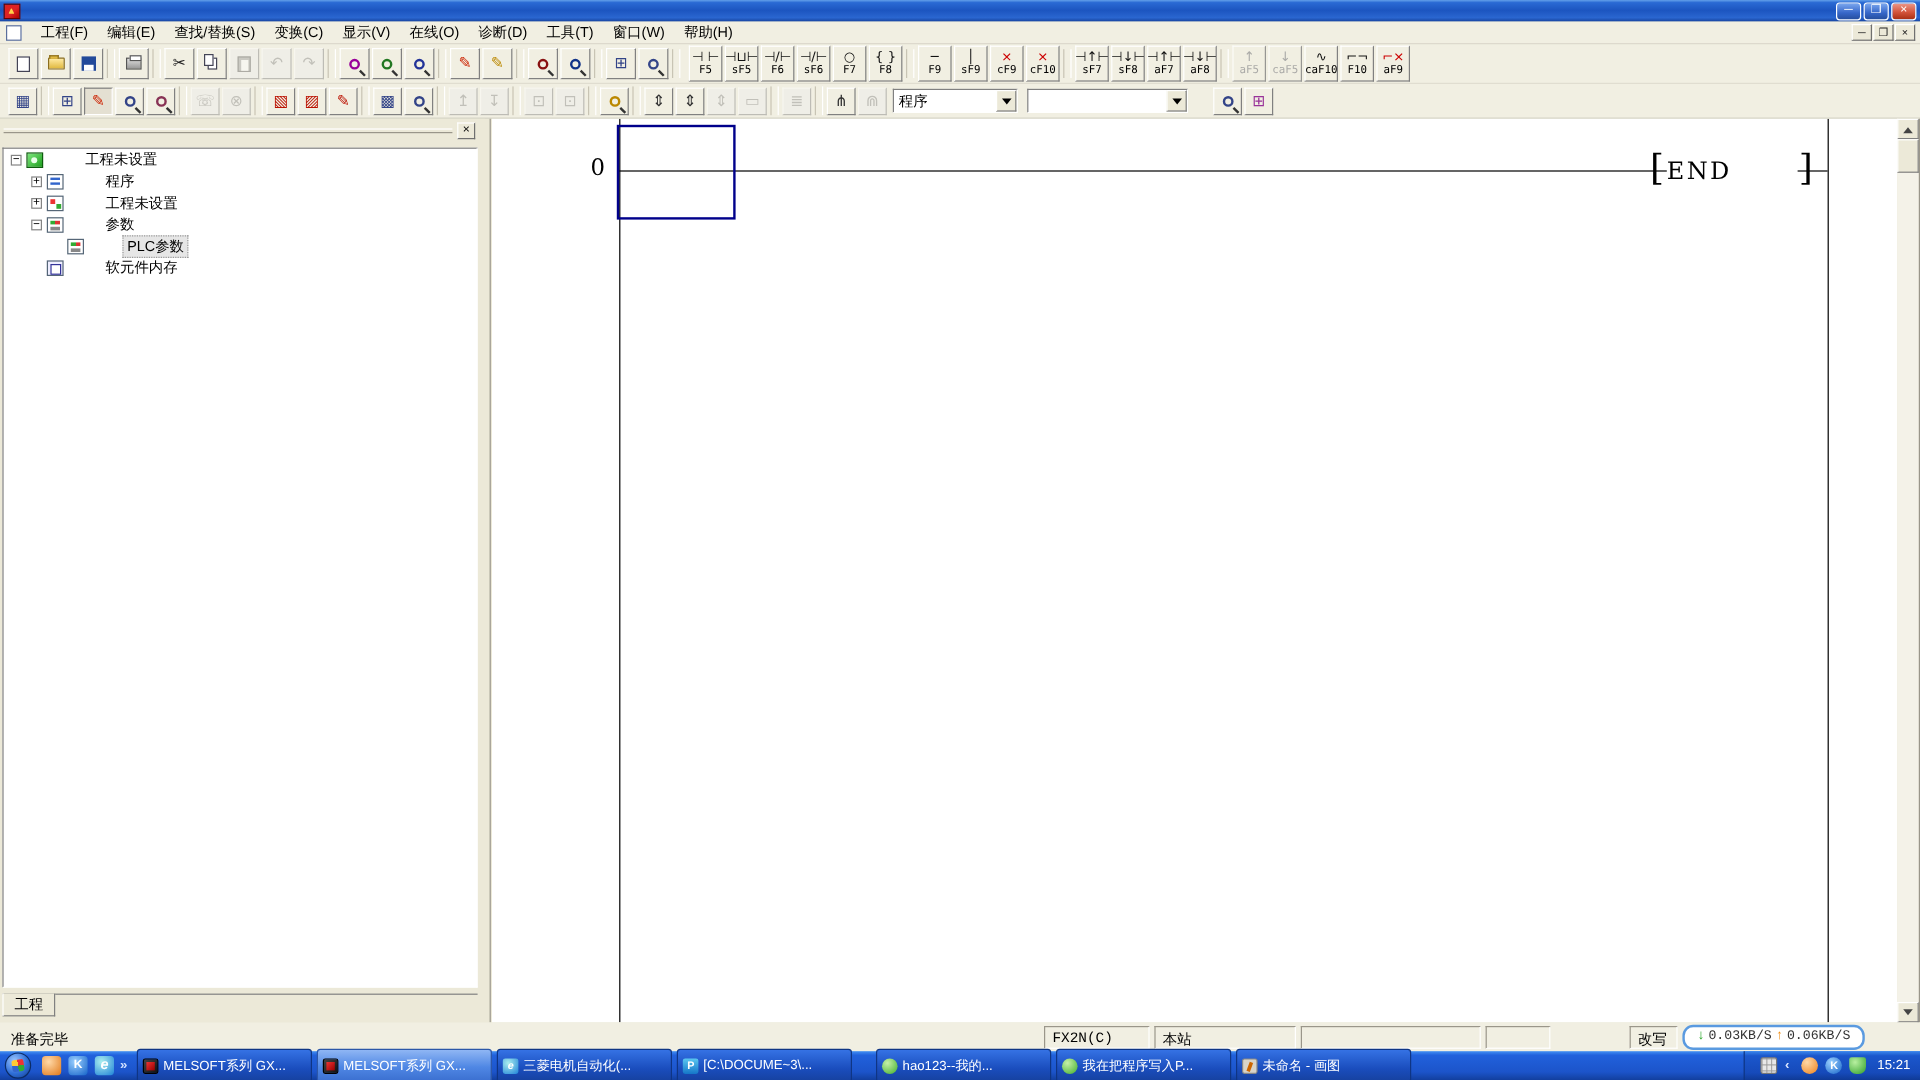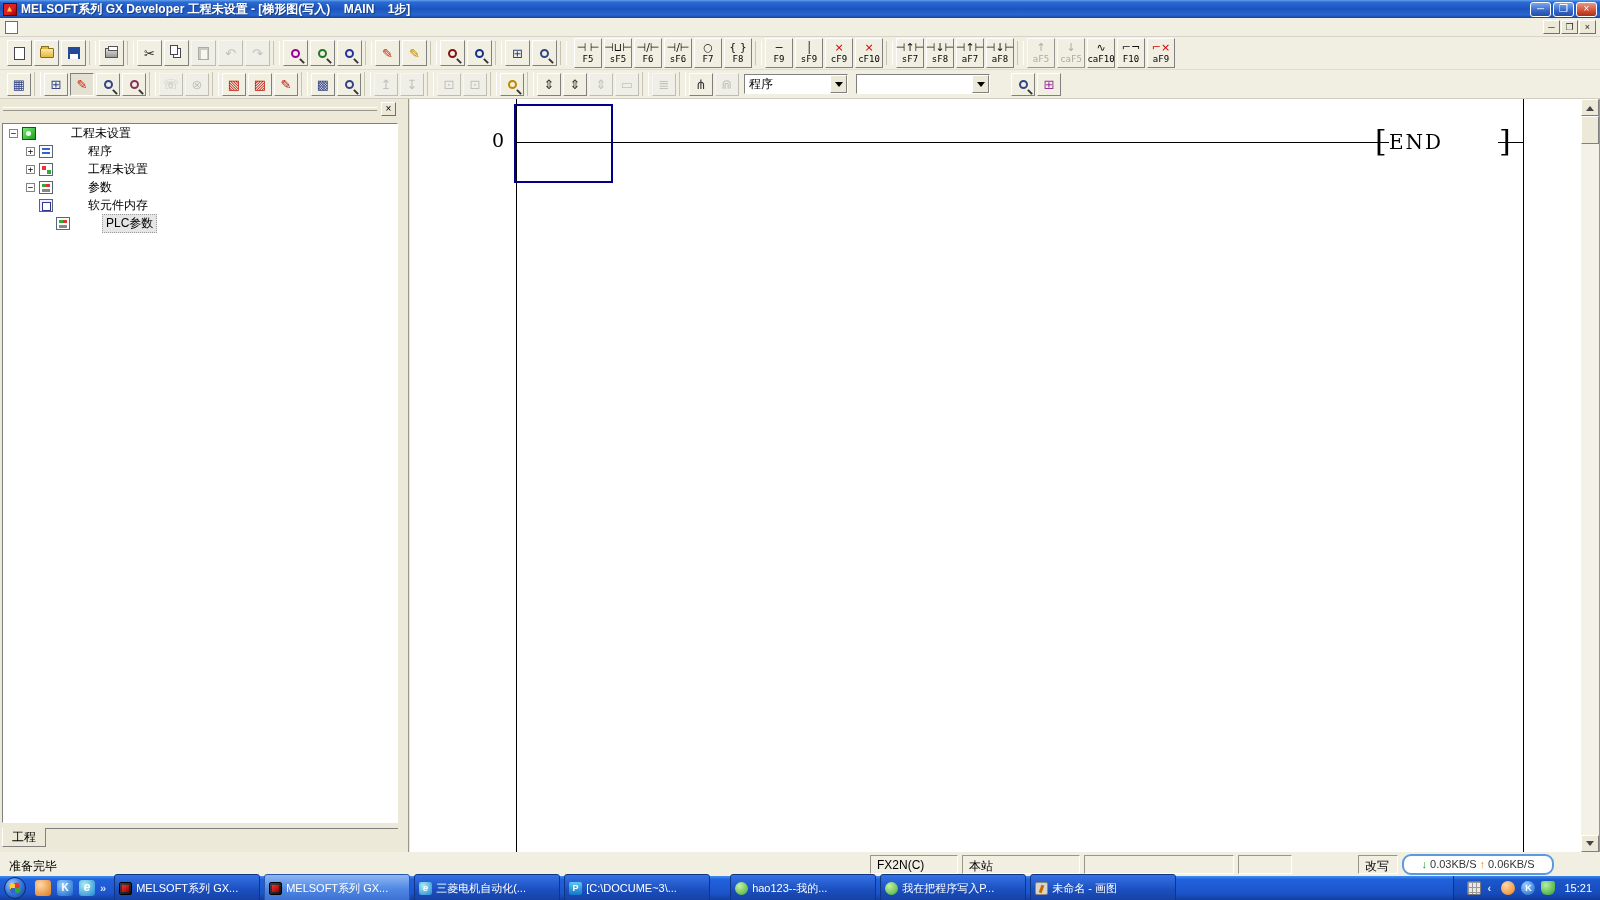--- a/index.html
+++ b/index.html
@@ -123,21 +123,21 @@
   .sbtn { position:absolute; left:0; width:18px; height:17px; background:#ece9d8; border:1px solid;
     border-color:#fff #808080 #808080 #fff; display:flex; align-items:center; justify-content:center; }
   .sbtn .tri-up { border:4px solid transparent; border-bottom:5px solid #444; margin-top:-3px; }
   .sbtn .tri-dn { border:4px solid transparent; border-top:5px solid #444; margin-bottom:-3px; }
   #sthumb { position:absolute; left:0; top:17px; width:18px; height:28px; background:#ece9d8; border:1px solid;
     border-color:#fff #808080 #808080 #fff; }
   #rightedge { position:absolute; left:1599px; top:0; width:1px; height:753px; background:#9a968a; }
 
   
   #statusbar { position:absolute; left:0; top:852px; width:1600px; height:24px; background:#f1efe2;
-    display:flex; align-items:center; padding:0 2px; gap:4px; }
+    display:flex; align-items:center; padding:0 2px; gap:4px;font-family:Liberation Mono, monospace; }
   .sseg { height:19px; border:1px solid; border-color:#9a968a #fff #fff #9a968a; padding:2px 6px 0 6px;
     font-size:12px; white-space:nowrap; overflow:hidden; }
   #seg-msg { flex:1; border-color:transparent; }
   #kbbox { height:21px; width:152px; background:#fff; border:2px solid #5a9ae0; border-radius:9px;
     display:flex; align-items:center; justify-content:center; gap:3px; font-size:11px; color:#333; }
   #kbbox .dn { color:#1da11d; font-weight:bold; }
   #kbbox .up { color:#f09018; font-weight:bold; }
 
   
   #taskbar { position:absolute; left:0; top:876px; width:1600px; height:24px;
@@ -177,30 +177,41 @@
   .tray-shield { background:radial-gradient(circle at 35% 30%,#b8f0a0,#2f9e2a); border-radius:2px 2px 6px 6px; }
   #clock { color:#fff; font-size:11px; margin-left:6px; white-space:nowrap; }
 </style>
 </head>
 <body>
 
 <div id="app">
 
   <div id="titlebar">
     <div class="appicon"></div>
-    <span id="titletext">MELSOFT系列 GX Developer 工程未设置 - [梯形图(写入)    MAIN    1步]</span>
     <div id="wincontrols">
       <div class="wbtn">─</div>
       <div class="wbtn">❐</div>
       <div class="wbtn close">×</div>
     </div>
   </div>
 
   <div id="menubar">
     <div class="mdi-doc-icon"></div>
+    <div id="menuitems" style="display:flex;">
+        <span class="menu-item">工程(F)</span>
+        <span class="menu-item">编辑(E)</span>
+        <span class="menu-item">查找/替换(S)</span>
+        <span class="menu-item">变换(C)</span>
+        <span class="menu-item">显示(V)</span>
+        <span class="menu-item">在线(O)</span>
+        <span class="menu-item">诊断(D)</span>
+        <span class="menu-item">工具(T)</span>
+        <span class="menu-item">窗口(W)</span>
+        <span class="menu-item">帮助(H)</span>
+      </div>
     <div id="mdicontrols">
       <div class="mdibtn">─</div>
       <div class="mdibtn">❐</div>
       <div class="mdibtn">×</div>
     </div>
   </div>
 
   <div id="tb1">
     <div id="tb1std" style="display:flex;align-items:center;">
         <button class="tbtn">
@@ -470,29 +481,29 @@
           <div class="trow" style="padding-left: 23px;">
             <span class="exp">+</span>
             <span class="ti ti-comment"></span>
             <span class="tlabel">工程未设置</span>
           </div>
           <div class="trow" style="padding-left: 23px;">
             <span class="exp">−</span>
             <span class="ti ti-param"></span>
             <span class="tlabel">参数</span>
           </div>
+          <div class="trow sel" style="padding-left: 40px;">
+            <span class="exp-sp"></span>
+            <span class="ti ti-plcparam"></span>
+            <span class="tlabel">PLC参数</span>
+          </div>
           <div class="trow" style="padding-left: 23px;">
             <span class="exp-sp"></span>
             <span class="ti ti-memory"></span>
             <span class="tlabel">软元件内存</span>
-          </div>
-          <div class="trow sel" style="padding-left: 40px;">
-            <span class="exp-sp"></span>
-            <span class="ti ti-plcparam"></span>
-            <span class="tlabel">PLC参数</span>
           </div>
         </div>
       <div id="tabline"></div>
       <div id="treetab">工程</div>
     </div>
     <div id="splitline"></div>
 
     <div id="ladder">
       <div class="busline" style="left:106px;top:0;height:753px;"></div>
       <div class="busline" style="left:1113px;top:0;height:753px;"></div>

